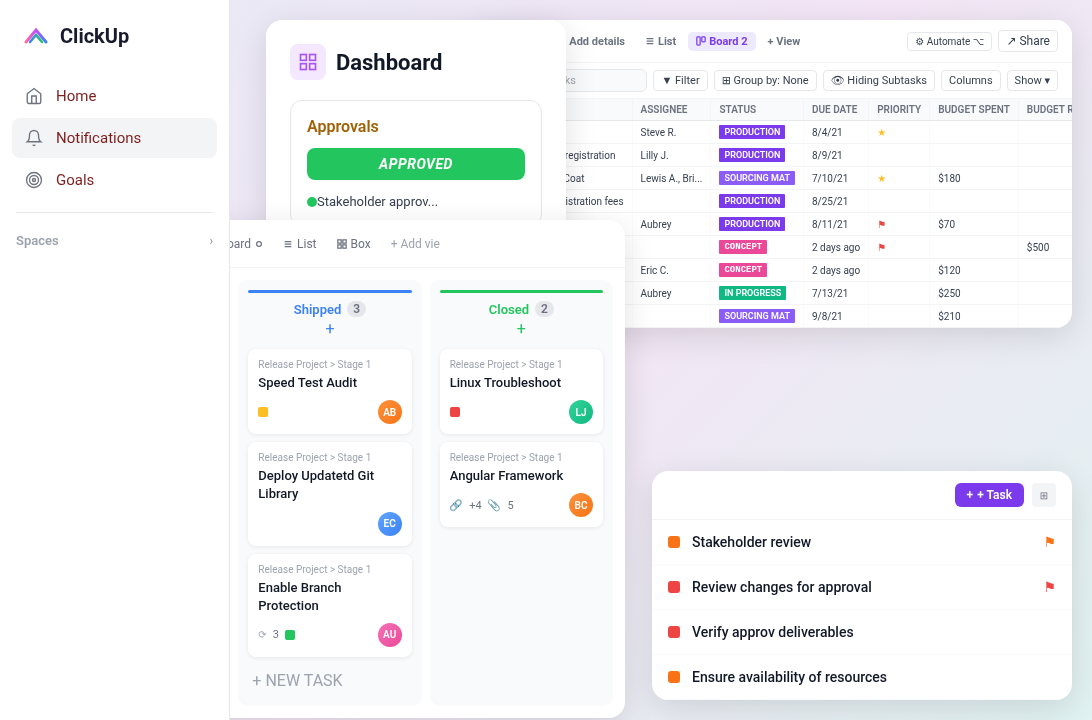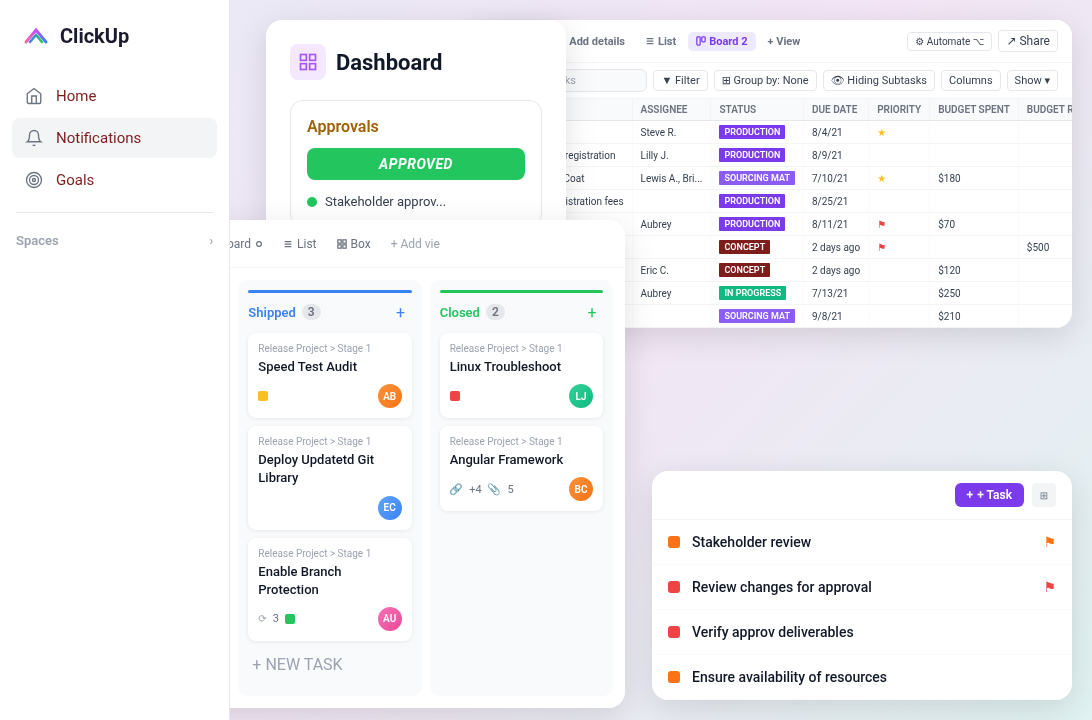--- a/index.html
+++ b/index.html
@@ -165,21 +165,20 @@
       border-radius: 8px;
       text-align: center;
       margin-bottom: 14px;
       letter-spacing: 0.5px;
       font-style: italic;
     }
 
     .stakeholder-row {
       display: flex;
       align-items: center;
-      gap: 8px;
       font-size: 13px;
       color: #374151;
     }
 
     .green-dot {
       width: 10px;
       height: 10px;
       background: #22c55e;
       border-radius: 50%;
       flex-shrink: 0;
@@ -255,20 +254,21 @@
       background: #f9fafb;
       border-radius: 10px;
       padding: 10px;
     }
 
     .col-header {
       display: flex;
       align-items: center;
       justify-content: space-between;
       margin-bottom: 10px;
+      flex-direction: column;
     }
 
     .col-title {
       display: flex;
       align-items: center;
       gap: 6px;
       font-size: 13px;
       font-weight: 600;
       color: #374151;
     }
@@ -502,21 +502,21 @@
     .status-badge {
       font-size: 9px;
       font-weight: 600;
       padding: 2px 5px;
       border-radius: 1px;
       display: inline-block;
     }
 
     .status-production { background: #7c3aed; color: #fff; }
     .status-sourcing { background: #8b5cf6; color: #fff; }
-    .status-concept { background: #7f1d1d; color: #fff; }
+    .status-concept { background: #ec4899; color: #fff; font-family: Liberation Mono, monospace; }
     .status-inprogress { background: #10b981; color: #fff; }
 
     .priority-star { color: #fbbf24; font-size: 10px; }
     .priority-flag { color: #ef4444; font-size: 10px; }
 
     
     .task-list-card {
       position: absolute;
       right: 20px;
       bottom: 20px;

